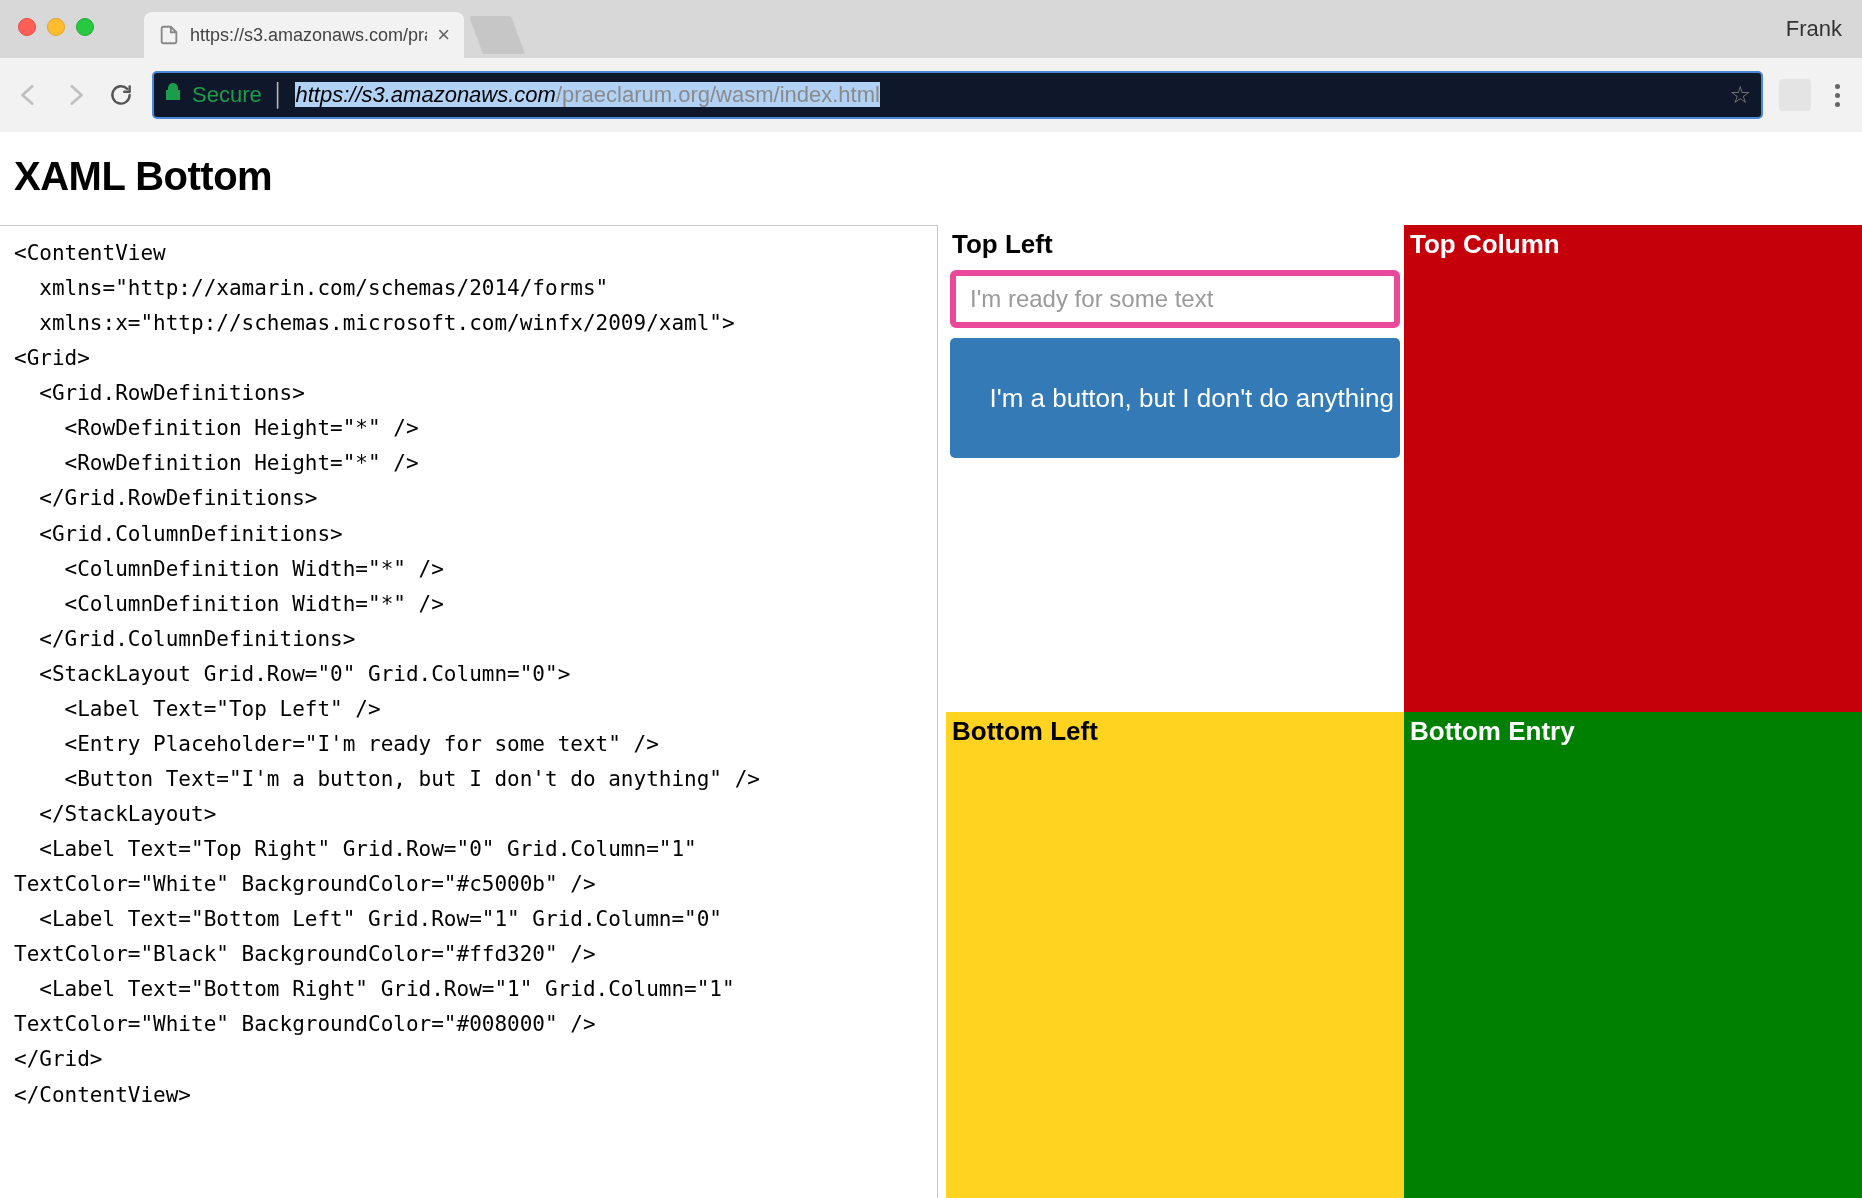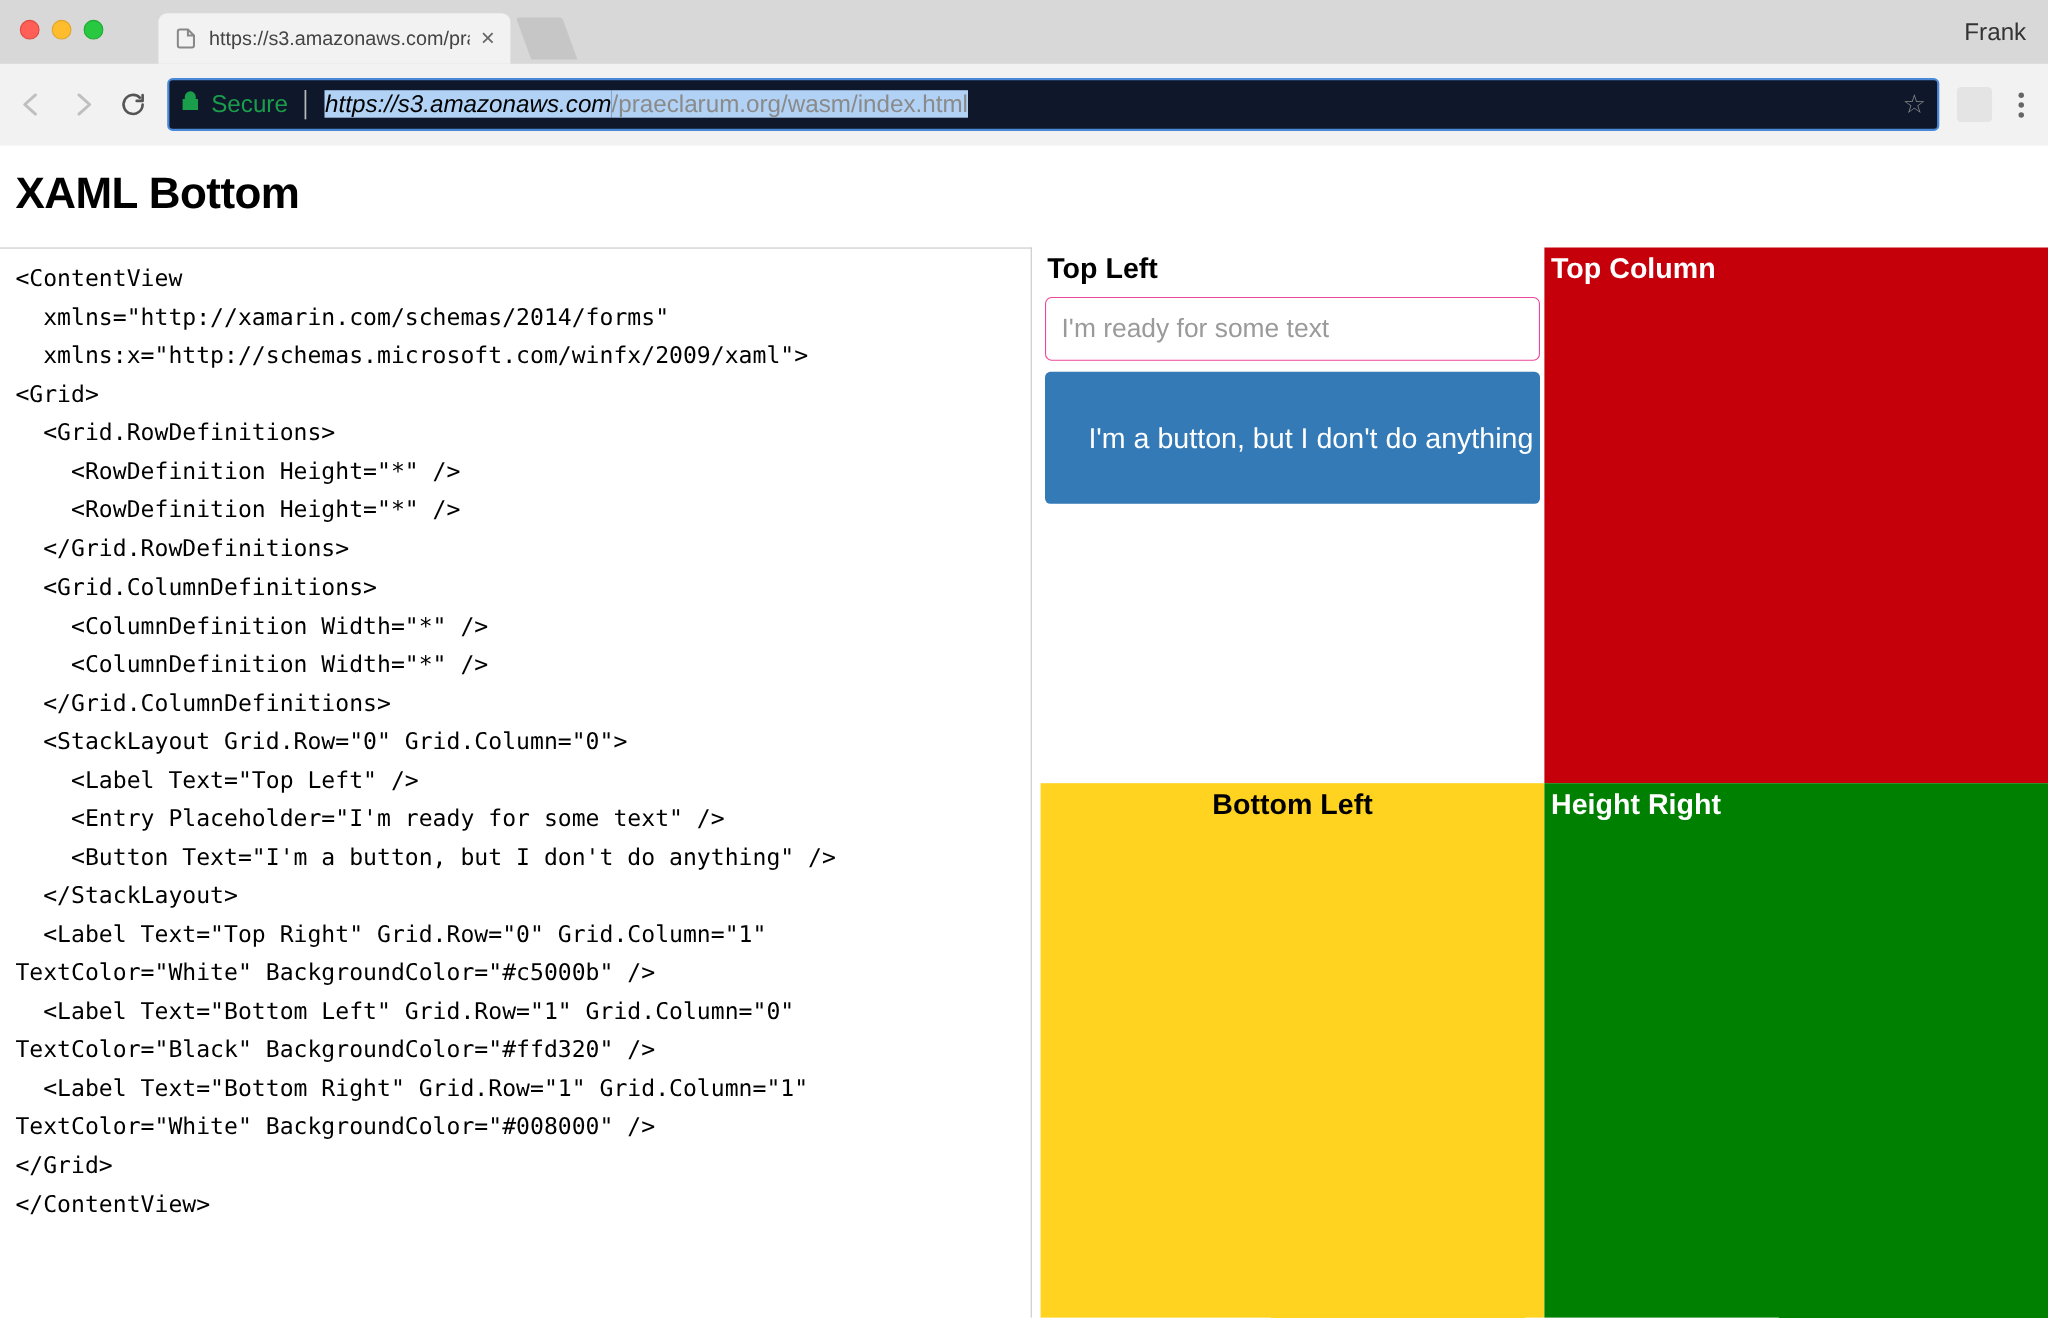--- a/index.html
+++ b/index.html
@@ -174,31 +174,31 @@
       font-weight: 600;
       padding: 4px 6px 10px;
       display: block;
     }
     .cell-top-left { background: #fff; }
     .cell-top-left .cell-label { color: #000; }
 
     .cell-top-right { background: #c5000b; }
     .cell-top-right .cell-label { color: #fff; font-weight: 700; }
 
-    .cell-bottom-left { background: #ffd320; text-align: center; }
+    .cell-bottom-left { background: #ffd320; }
     .cell-bottom-left .cell-label { color: #000; }
 
     .cell-bottom-right { background: #008000; }
     .cell-bottom-right .cell-label { color: #fff; font-weight: 700; }
 
     .entry {
       width: calc(100% - 8px);
       margin: 0 4px 10px;
       height: 58px;
-      border: 1px solid #ec4899;
+      border: 6px solid #ec4899;
       border-radius: 6px;
       padding: 0 14px;
       font-size: 24px;
       color: #333;
       display: block;
     }
     .entry::placeholder { color: #9a9a9a; }
 
     .xf-button {
       width: calc(100% - 8px);
@@ -320,18 +320,18 @@
 
       <div class="cell cell-top-right">
         <span class="cell-label">Top Column</span>
       </div>
 
       <div class="cell cell-bottom-left">
         <span class="cell-label">Bottom Left</span>
       </div>
 
       <div class="cell cell-bottom-right">
-        <span class="cell-label">Height Right</span>
+        <span class="cell-label">Bottom Entry</span>
       </div>
 
     </div>
   </div>
 </div>
 
 </body></html>

